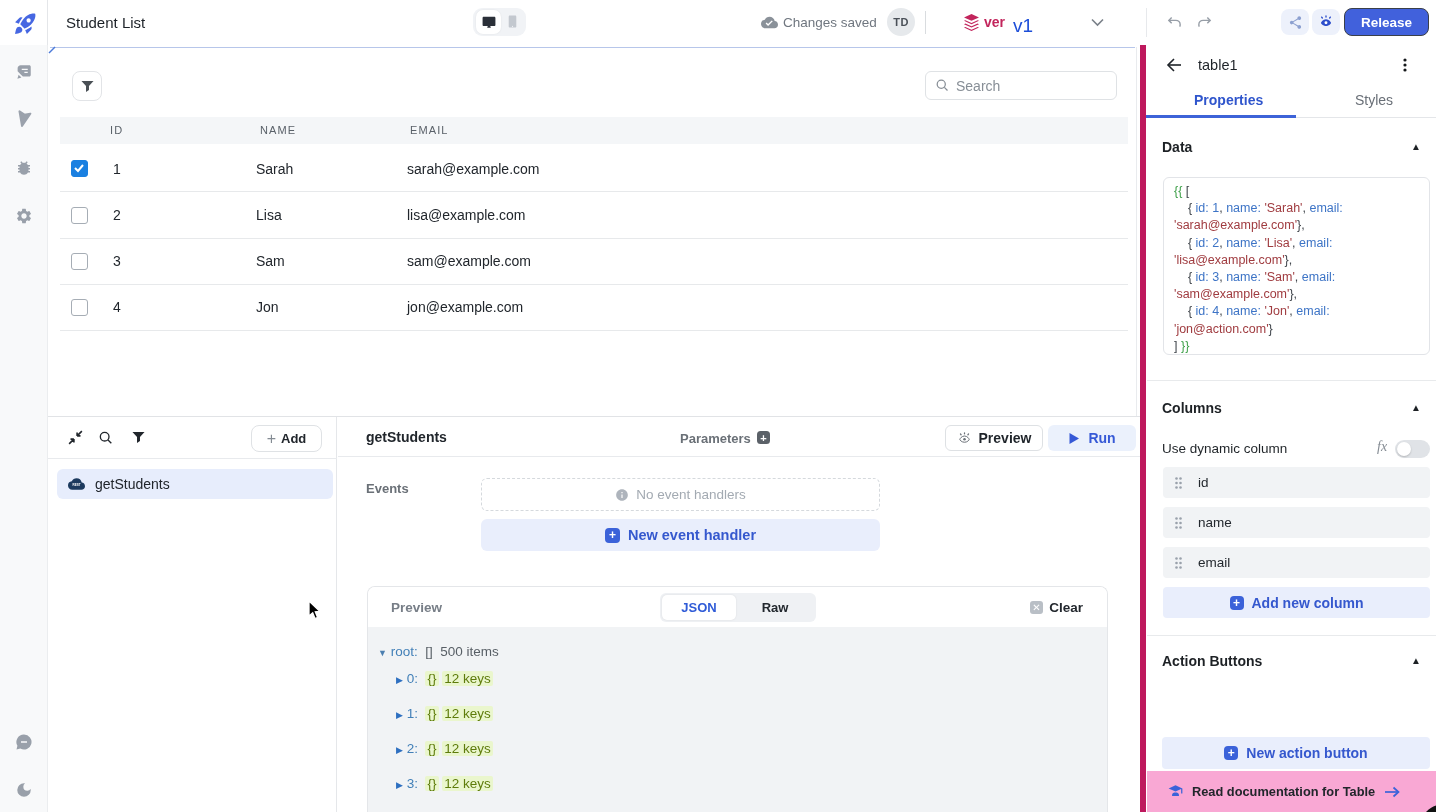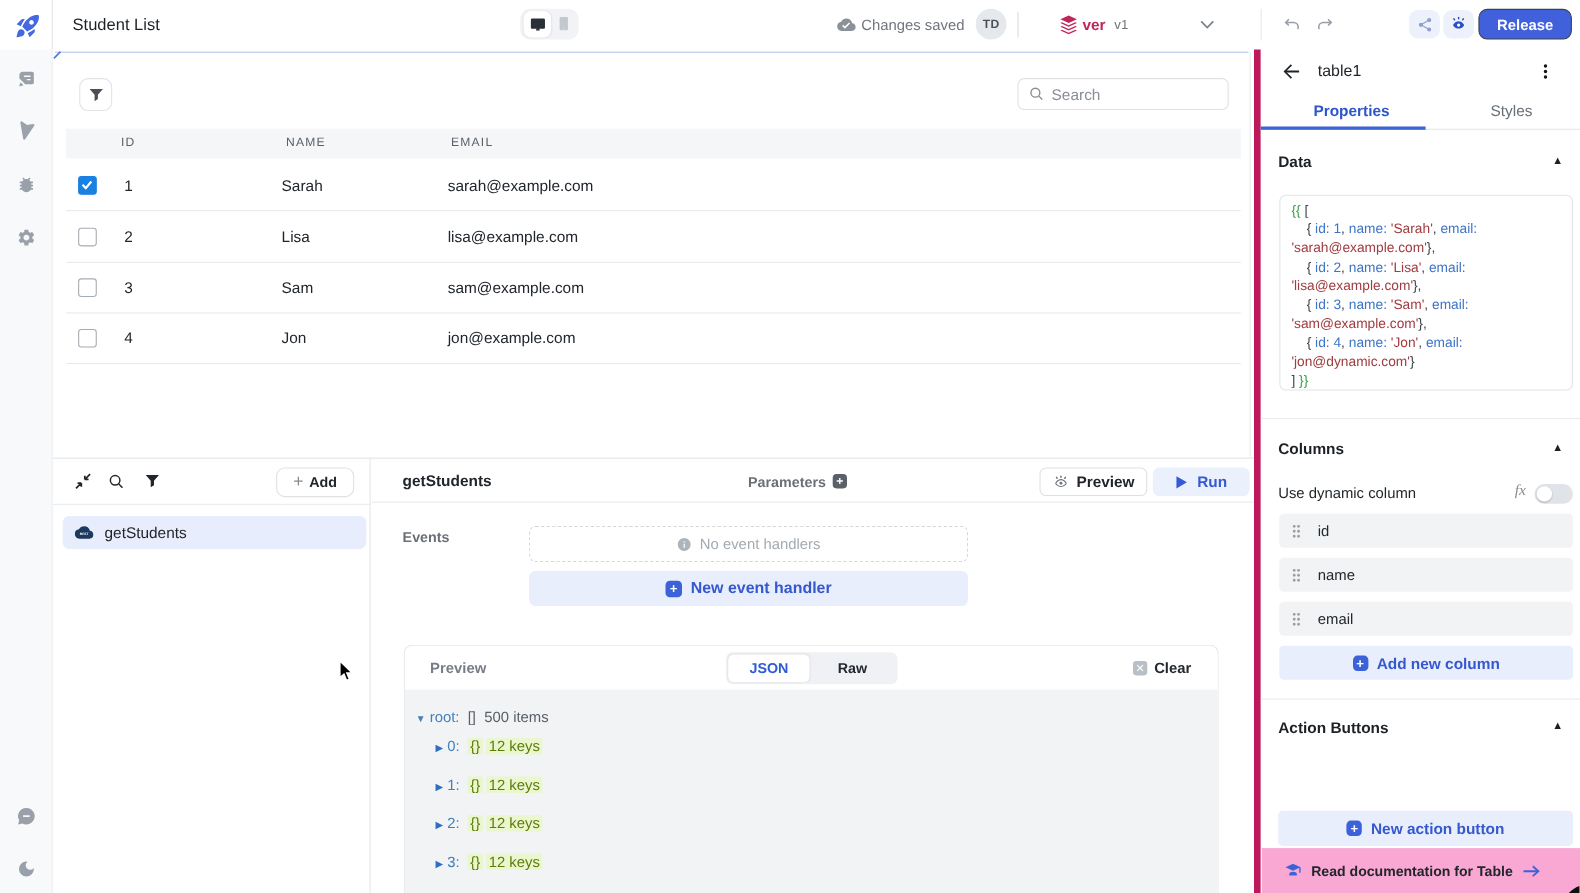--- a/index.html
+++ b/index.html
@@ -8,21 +8,21 @@
 .abs { position:absolute; }
 
 #topbar { position:absolute; left:0; top:0; width:1436px; height:45px; background:#fff; }
 #topbar .vline { position:absolute; width:1px; background:#e4e6e9; }
 #title { position:absolute; left:66px; top:14px; font-size:15px; color:#1c2127; font-weight:500; }
 #segwrap { position:absolute; left:473px; top:8px; width:53px; height:28px; background:#f1f3f6; border-radius:9px; }
 #seg1 { position:absolute; left:3px; top:2px; width:25px; height:24px; background:#fff; border-radius:7px; box-shadow:0 0 2px rgba(0,0,0,.08); }
 #saved { position:absolute; left:783px; top:15px; font-size:13.5px; color:#6f767f; }
 #avatar { position:absolute; left:887px; top:8px; width:28px; height:28px; border-radius:50%; background:#e6e9ec; color:#4a5058; font-size:11px; font-weight:700; display:flex; align-items:center; justify-content:center; letter-spacing:.3px;}
 #vertxt { position:absolute; left:984px; top:14px; font-size:14px; font-weight:600; color:#c2255c; }
-#v1txt { position:absolute; left:1013px; top:15px; font-size:12px; color:#737373; font-weight:500;text-align:center; }
+#v1txt { position:absolute; left:1013px; top:15px; font-size:19px; color:#1d4ed8; font-weight:500;text-align:center; }
 .iconbtn { position:absolute; width:28px; height:26px; background:#edf1fb; border-radius:8px; display:flex; align-items:center; justify-content:center; }
 #release { position:absolute; left:1344px; top:8px; width:85px; height:28px; background:#4161dc; border:1.5px solid #3b4049; border-radius:8px; color:#fff; font-size:13.5px; font-weight:700; display:flex; align-items:center; justify-content:center; }
 
 #sidebar { position:absolute; left:0; top:45px; width:48px; height:767px; background:#f8f9fa; border-right:1px solid #ebedef; }
 .sideic { position:absolute; left:15px; }
 
 #canvas { position:absolute; left:48px; top:45px; width:1089px; height:371px; background:#fff; }
 #selline { position:absolute; left:2px; top:2px; width:1085px; height:0; border-top:1px solid #b7c6ea; }
 #filterbtn { position:absolute; left:24px; top:26px; width:30px; height:30px; background:#fff; border:1px solid #e2e4e7; border-radius:8px; display:flex; align-items:center; justify-content:center; }
 #searchbox { position:absolute; left:877px; top:26px; width:192px; height:29px; border:1px solid #dfe2e5; border-radius:6px; display:flex; align-items:center; padding-left:9px; color:#878e96; font-size:14px; }
@@ -308,21 +308,21 @@
   <div class="sechead" style="top:94px">Data</div>
     <div class="collapse" style="top:96px">▲</div>
   <div id="codebox"><span class="cgreen">{{</span><span class="cdark"> [</span>
 <span class="cdark">    { </span><span class="cblue">id:</span><span class="cdark"> </span><span class="cblue">1</span><span class="cdark">, </span><span class="cblue">name:</span><span class="cdark"> </span><span class="cred">'Sarah'</span><span class="cdark">, </span><span class="cblue">email:</span>
 <span class="cred">'sarah@example.com'</span><span class="cdark">},</span>
 <span class="cdark">    { </span><span class="cblue">id:</span><span class="cdark"> </span><span class="cblue">2</span><span class="cdark">, </span><span class="cblue">name:</span><span class="cdark"> </span><span class="cred">'Lisa'</span><span class="cdark">, </span><span class="cblue">email:</span>
 <span class="cred">'lisa@example.com'</span><span class="cdark">},</span>
 <span class="cdark">    { </span><span class="cblue">id:</span><span class="cdark"> </span><span class="cblue">3</span><span class="cdark">, </span><span class="cblue">name:</span><span class="cdark"> </span><span class="cred">'Sam'</span><span class="cdark">, </span><span class="cblue">email:</span>
 <span class="cred">'sam@example.com'</span><span class="cdark">},</span>
 <span class="cdark">    { </span><span class="cblue">id:</span><span class="cdark"> </span><span class="cblue">4</span><span class="cdark">, </span><span class="cblue">name:</span><span class="cdark"> </span><span class="cred">'Jon'</span><span class="cdark">, </span><span class="cblue">email:</span>
-<span class="cred">'jon@dynamic.com'</span><span class="cdark">}</span>
+<span class="cred">'jon@action.com'</span><span class="cdark">}</span>
 <span class="cdark">] </span><span class="cgreen">}}</span></div>
   <div id="rdivider1"></div>
   <div class="sechead" style="top:355px">Columns</div>
     <div class="collapse" style="top:357px">▲</div>
   <div id="udc">Use dynamic column</div>
   <div id="fx">fx</div>
   <div id="toggle">
       <div class="knob"></div>
     </div>
   <div class="colrow" style="top:422px"><svg width="7" height="12">

